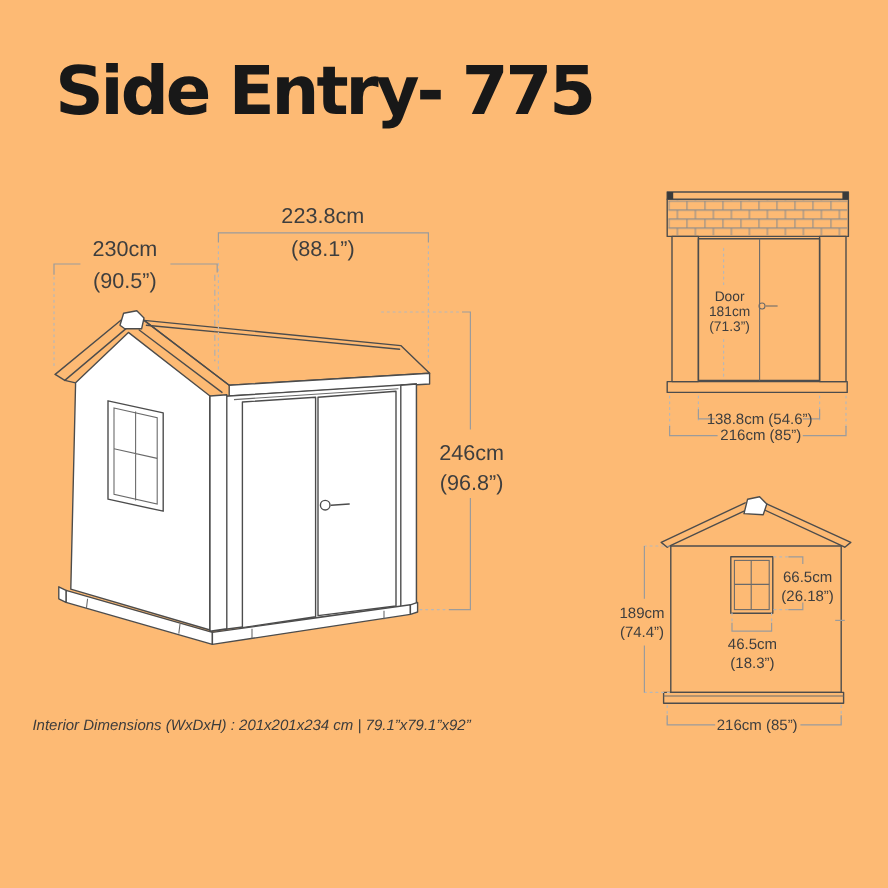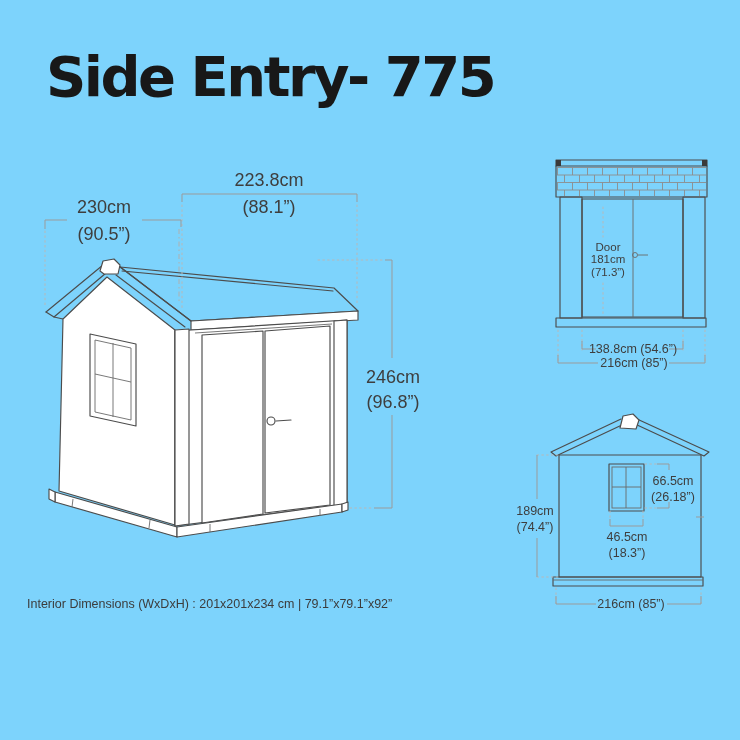--- a/index.html
+++ b/index.html
@@ -1,21 +1,21 @@
 <!DOCTYPE html>
 <html><head>
 <meta charset="utf-8">
 <style>
   html,body{margin:0;padding:0;background:#fff;}
-  .page{position:relative;width:740px;height:740px;background:#7dd3fc;overflow:hidden;
+  .page{position:relative;width:740px;height:740px;background:#fdba74;overflow:hidden;
         font-family:"Liberation Sans",sans-serif;text-align:right;}
   .title{position:absolute;left:46px;top:46px;
          font-family:"DejaVu Sans",sans-serif;font-weight:700;
          font-size:56px;letter-spacing:-2.5px;color:#181818;line-height:1.1;}
-  .footer{position:absolute;left:27px;top:597px;font-size:12.5px;color:#3c3c3c;}
+  .footer{position:absolute;left:27px;top:597px;font-size:12.5px;color:#3c3c3c;font-style:italic;}
   svg{position:absolute;left:0;top:0;}
   .ln{stroke:#4c4c4c;stroke-width:1.15;fill:none;stroke-linecap:round;stroke-linejoin:round;}
   .lnf{stroke:#4c4c4c;stroke-width:1.15;fill:#fff;stroke-linecap:round;stroke-linejoin:round;}
   .thin{stroke:#6a6a6a;stroke-width:0.9;fill:none;}
   .dim{stroke:#9b9b9b;stroke-width:1;fill:none;}
   .dot{stroke:#b8b8b8;stroke-width:1;fill:none;stroke-dasharray:1.6 3.2;stroke-linecap:round;}
   .dd{stroke:#b0b0b0;stroke-width:1;fill:none;stroke-dasharray:5 3 1.5 3;}
   .dark{fill:#3a3a3a;stroke:none;}
   text{fill:#3e3e3e;text-anchor:middle;font-family:"Liberation Sans",sans-serif;}
   .t18{font-size:18px;}

